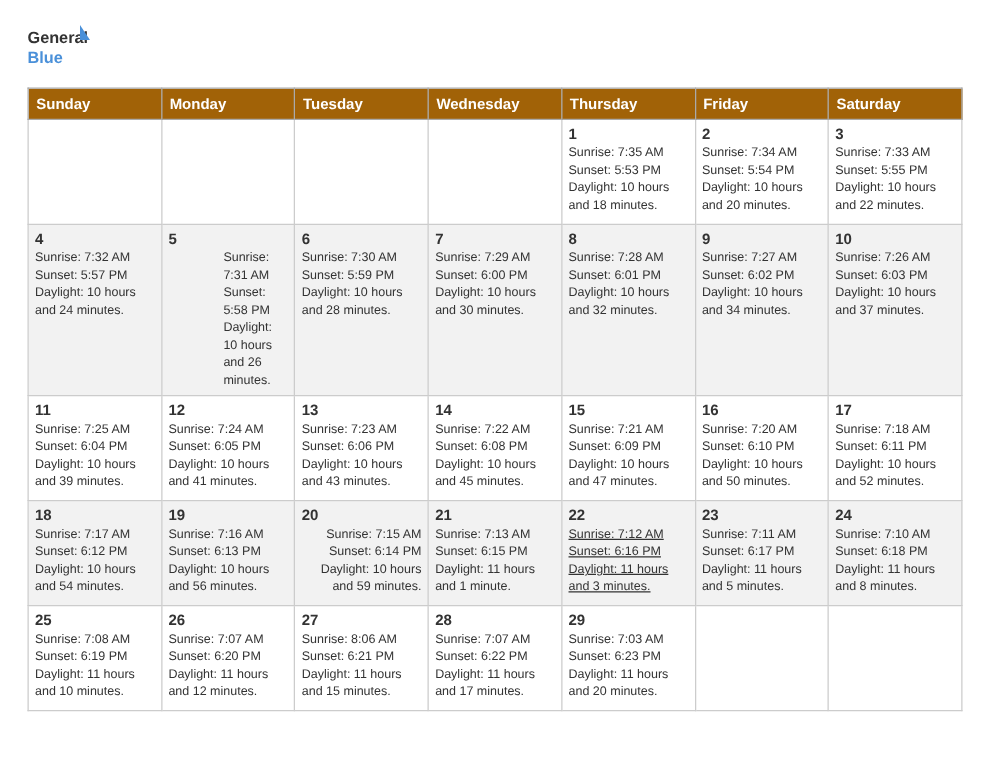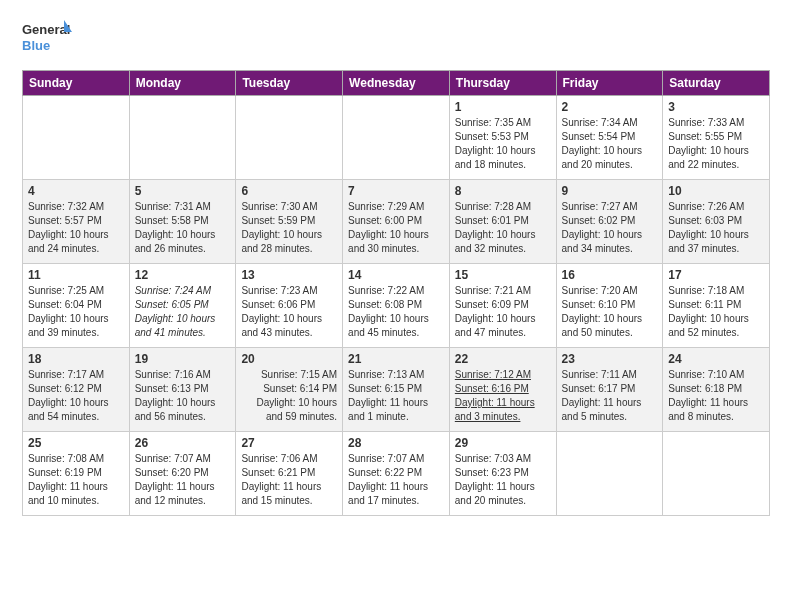--- a/index.html
+++ b/index.html
@@ -37,21 +37,21 @@
     .subtitle {
       font-size: 16px;
       color: #333;
     }
     .calendar {
       width: 100%;
       border-collapse: collapse;
       margin-top: 8px;
     }
     .calendar th {
-      background-color: #701a75;
+      background-color: #a16207;
       color: #fff;
       font-size: 12px;
       font-weight: bold;
       padding: 5px 6px;
       text-align: left;
       border: 1px solid #aaa;
     }
     .calendar td {
       border: 1px solid #ccc;
       vertical-align: top;
@@ -147,21 +147,21 @@
         <tr>
           <td>
             <span class="day-number">4</span>
             <div class="day-info" style="white-space: pre-line;">Sunrise: 7:32 AM
 Sunset: 5:57 PM
 Daylight: 10 hours
 and 24 minutes.</div>
           </td>
           <td>
             <span class="day-number">5</span>
-            <div class="day-info" style="white-space: pre-line;">Sunrise: 7:31 AM
+            <div class="day-info" style="white-space: pre-line; margin-left: 44px;">Sunrise: 7:31 AM
 Sunset: 5:58 PM
 Daylight: 10 hours
 and 26 minutes.</div>
           </td>
           <td>
             <span class="day-number">6</span>
             <div class="day-info" style="white-space: pre-line;">Sunrise: 7:30 AM
 Sunset: 5:59 PM
 Daylight: 10 hours
 and 28 minutes.</div>
@@ -198,21 +198,21 @@
         <tr>
           <td>
             <span class="day-number">11</span>
             <div class="day-info" style="white-space: pre-line;">Sunrise: 7:25 AM
 Sunset: 6:04 PM
 Daylight: 10 hours
 and 39 minutes.</div>
           </td>
           <td>
             <span class="day-number">12</span>
-            <div class="day-info" style="white-space: pre-line; font-style: italic;">Sunrise: 7:24 AM
+            <div class="day-info" style="white-space: pre-line;">Sunrise: 7:24 AM
 Sunset: 6:05 PM
 Daylight: 10 hours
 and 41 minutes.</div>
           </td>
           <td>
             <span class="day-number">13</span>
             <div class="day-info" style="white-space: pre-line;">Sunrise: 7:23 AM
 Sunset: 6:06 PM
 Daylight: 10 hours
 and 43 minutes.</div>
@@ -307,21 +307,21 @@
           </td>
           <td>
             <span class="day-number">26</span>
             <div class="day-info" style="white-space: pre-line;">Sunrise: 7:07 AM
 Sunset: 6:20 PM
 Daylight: 11 hours
 and 12 minutes.</div>
           </td>
           <td>
             <span class="day-number">27</span>
-            <div class="day-info" style="white-space: pre-line;">Sunrise: 7:06 AM
+            <div class="day-info" style="white-space: pre-line;">Sunrise: 8:06 AM
 Sunset: 6:21 PM
 Daylight: 11 hours
 and 15 minutes.</div>
           </td>
           <td>
             <span class="day-number">28</span>
             <div class="day-info" style="white-space: pre-line;">Sunrise: 7:07 AM
 Sunset: 6:22 PM
 Daylight: 11 hours
 and 17 minutes.</div>

